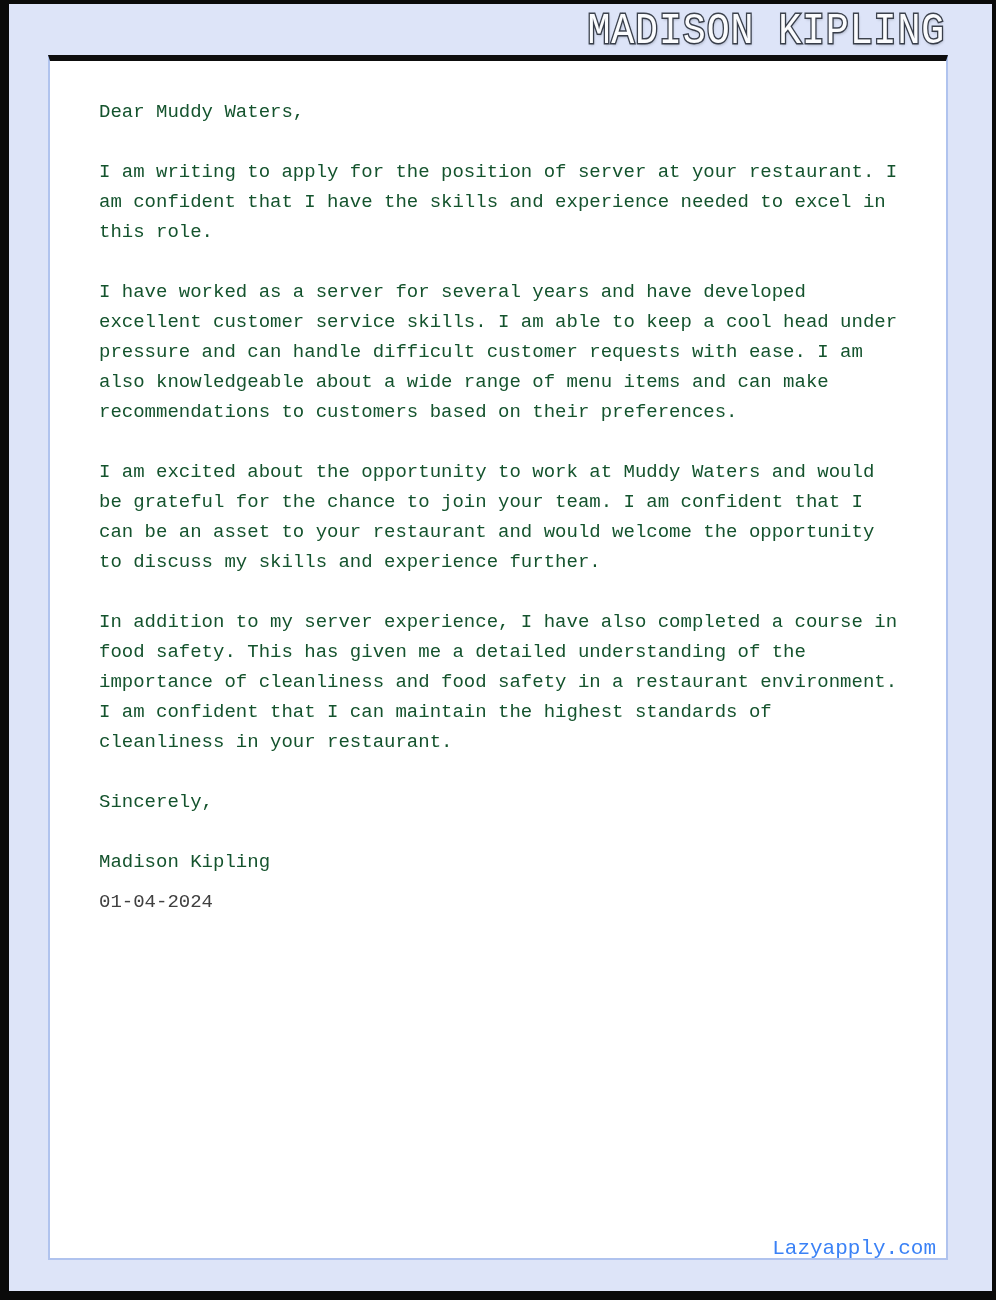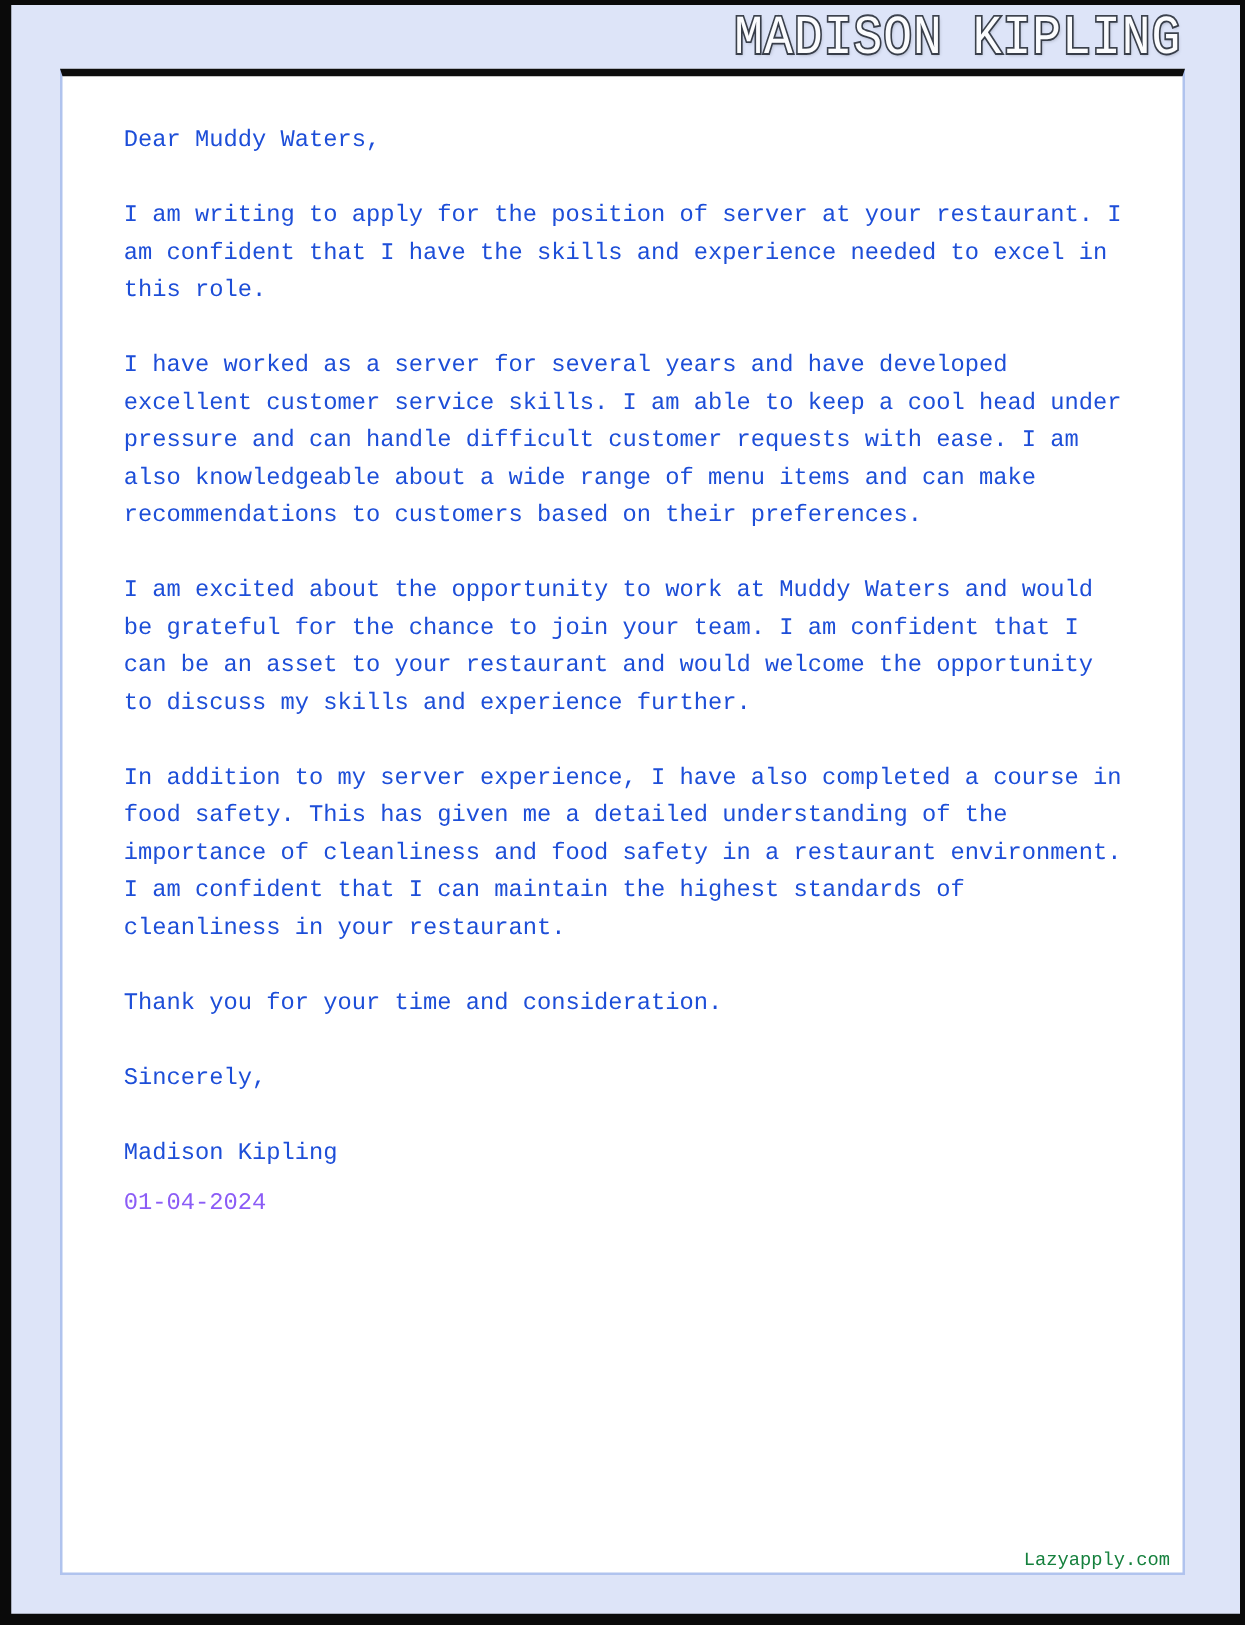--- a/index.html
+++ b/index.html
@@ -46,36 +46,36 @@
     border-top: 6px solid #0d0d0d;
     border-left: 2px solid #b0c3ee;
     border-right: 2px solid #b0c3ee;
     border-bottom: 2px solid #b0c3ee;
     padding: 36px 48px 0 49px;
   }
   .paper p {
     margin: 0 0 30px 0;
     font-size: 19px;
     line-height: 30px;
-    color: #1d4ed8;
+    color: #14532d;
   }
   .signature { margin-bottom: 10px !important; }
   .date {
     font-size: 19px;
     line-height: 30px;
-    color: #8b5cf6;
+    color: #404040;
     cursor: pointer;
   }
   .watermark {
     position: absolute;
     right: 10px;
     bottom: 0;
-    font-size: 15px;
+    font-size: 21px;
     line-height: 19px;
-    color: #15803d;
+    color: #3b82f6;
   }
 </style>
 </head>
 <body>
 
 <div class="canvas">
   <div class="bg"></div>
 
   <div class="letterhead">MADISON KIPLING</div>
 
@@ -84,21 +84,20 @@
     <p>Dear Muddy Waters,</p>
 
     <p>I am writing to apply for the position of server at your restaurant. I am confident that I have the skills and experience needed to excel in this role.</p>
 
     <p>I have worked as a server for several years and have developed excellent customer service skills. I am able to keep a cool head under pressure and can handle difficult customer requests with ease. I am also knowledgeable about a wide range of menu items and can make recommendations to customers based on their preferences.</p>
 
     <p>I am excited about the opportunity to work at Muddy Waters and would be grateful for the chance to join your team. I am confident that I can be an asset to your restaurant and would welcome the opportunity to discuss my skills and experience further.</p>
 
     <p>In addition to my server experience, I have also completed a course in food safety. This has given me a detailed understanding of the importance of cleanliness and food safety in a restaurant environment. I am confident that I can maintain the highest standards of cleanliness in your restaurant.</p>
 
-    <p>Thank you for your time and consideration.</p>
 
     <p>Sincerely,</p>
 
     <p class="signature">Madison Kipling</p>
 
     <div class="date">01-04-2024</div>
 
     <div class="watermark">Lazyapply.com</div>
   </div>
 </div>

